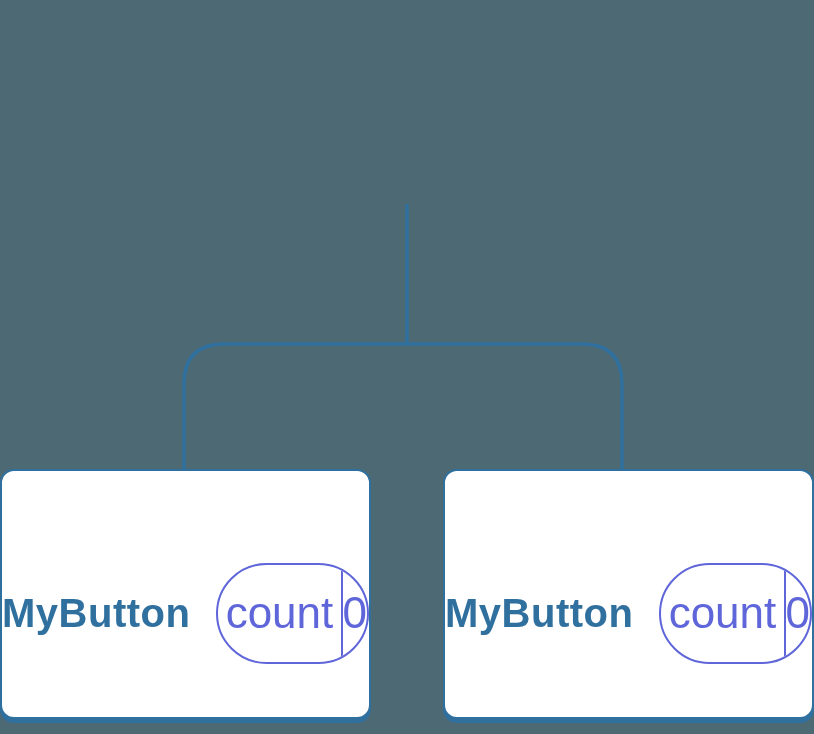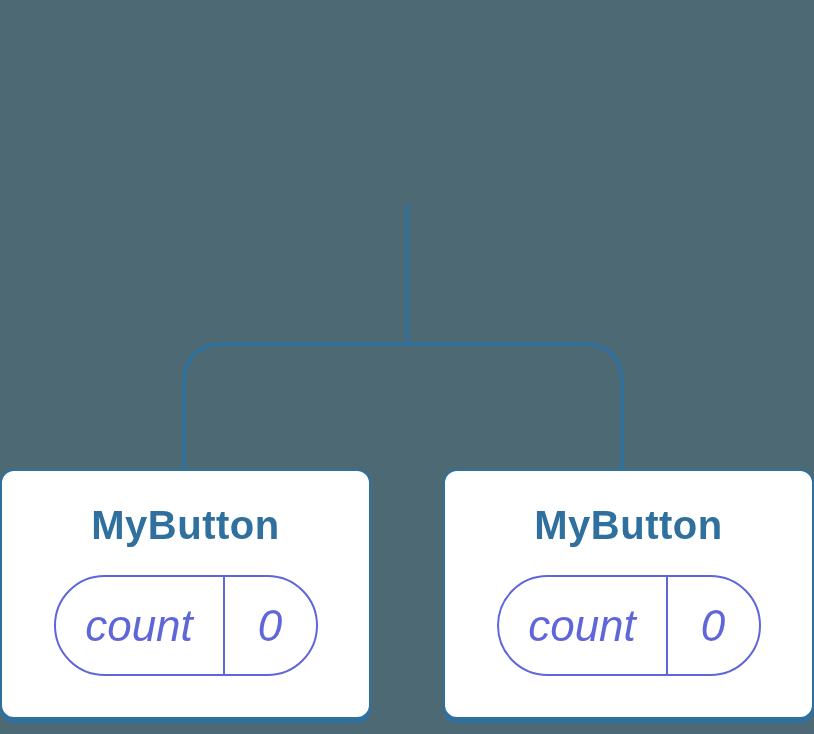--- a/index.html
+++ b/index.html
@@ -45,23 +45,23 @@
     left: 222px; top: 1px;
     width: 370px; height: 205px;
     display: flex;
     align-items: center;
     justify-content: center;
   }
   .node-child {
     top: 469px;
     width: 371px; height: 250px;
     display: flex;
-    flex-direction: column;
+    flex-direction: row;
     align-items: center;
-    padding-top: 30px;
+    padding-top: 38px;
     gap: 26px;
   }
   .node-child-left  { left: 0px; }
   .node-child-right { left: 443px; }
 
   .node-label {
     color: var(--blue);
     font-size: 40px;
     font-weight: bold;
     line-height: 1.2;
@@ -70,21 +70,20 @@
 
   .state-pill {
     width: 264px;
     height: 101px;
     border: 2.5px solid var(--purple);
     border-radius: 52px;
     display: flex;
     align-items: stretch;
     overflow: hidden;
     background: var(--card);
-    font-style: italic;
   }
   .state-key-cell {
     width: 169px;
     display: flex;
     align-items: center;
     justify-content: center;
     border-right: 2.5px solid var(--purple);
   }
   .state-value-cell {
     flex: 1;

